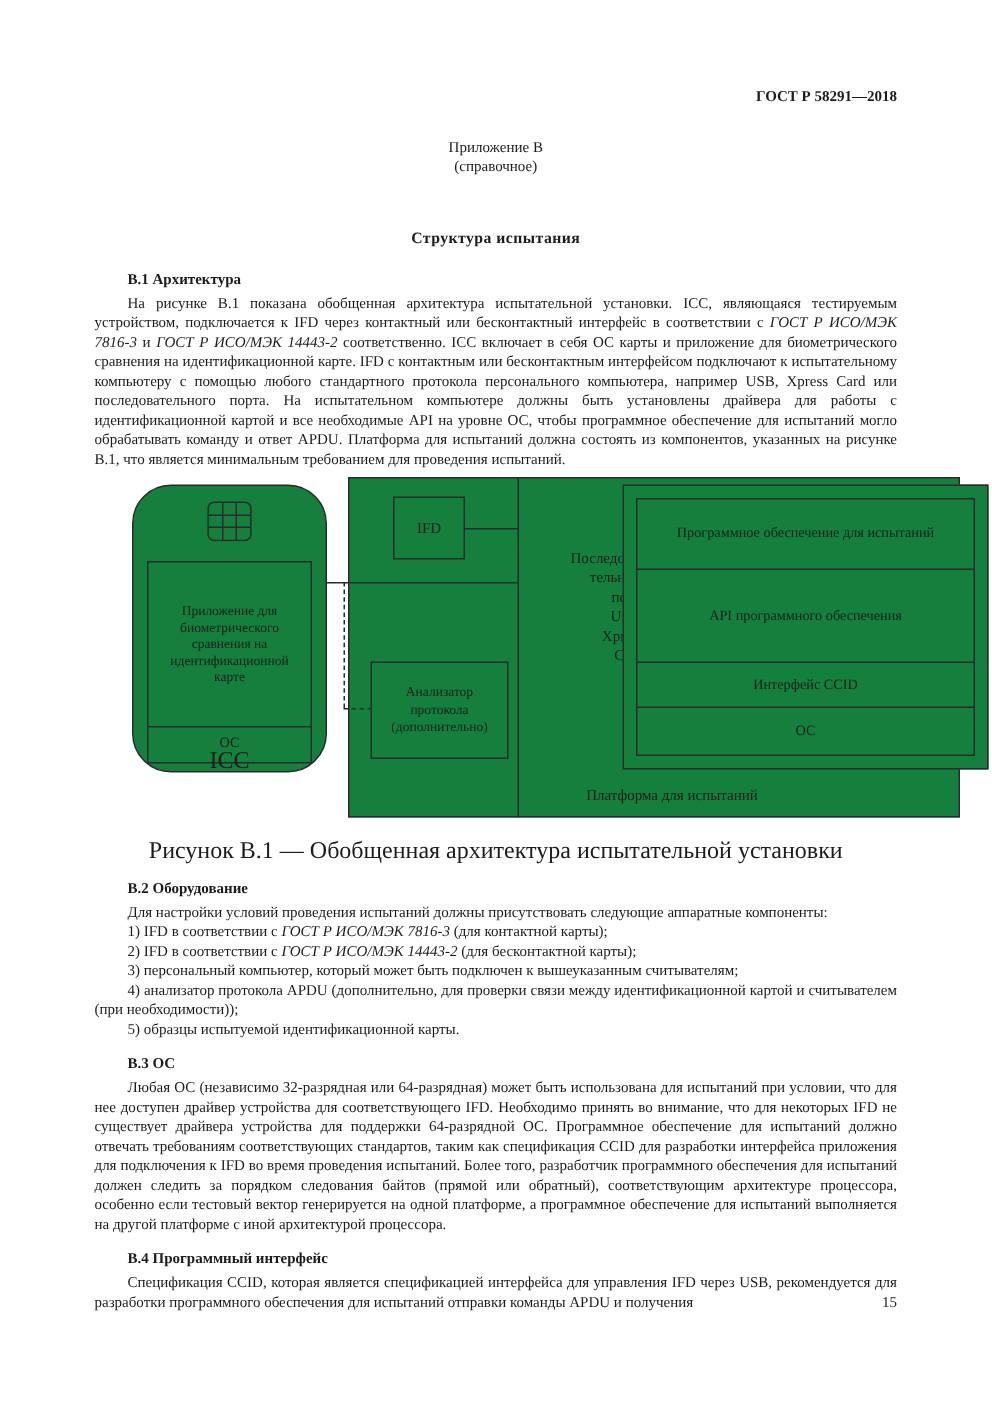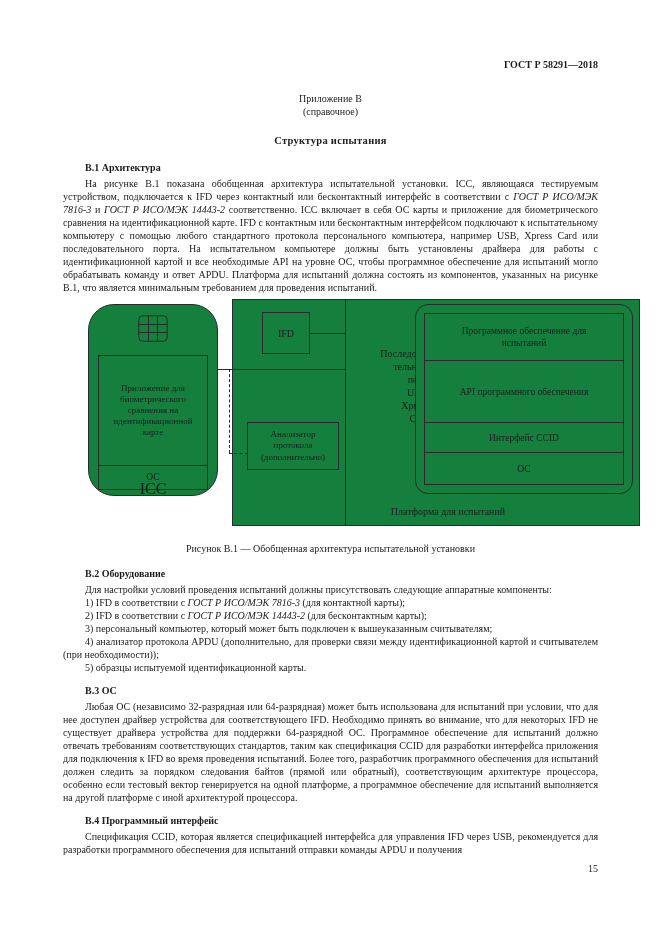--- a/index.html
+++ b/index.html
@@ -4,21 +4,21 @@
 <style>
   * { margin:0; padding:0; box-sizing:border-box; }
   html,body { background:#ffffff; }
   .page {
     position:relative; width:661px; height:935px; background:#fff;
     font-family:Liberation Serif, serif; font-size:10px; line-height:13px;
     color:#1c1c1c; padding:58px 63px 16px 63px; overflow:hidden;
   }
   .hdr { text-align:right; font-weight:700; margin-bottom:21px; }
   .ctr { text-align:center; }
-  .note { margin-bottom:16px; }
+  .note { margin-bottom:35px; }
   .doc-title { font-weight:700; font-size:10.5px; margin-bottom:14px; letter-spacing:.3px; }
   .h { font-weight:700; margin:10px 0 3px; text-indent:22px; }
   .p { text-align:justify; text-indent:22px; }
   .li { text-align:justify; text-indent:22px; }
 
   
   .diagram { position:relative; height:240px; margin-top:3px; }
   .ln, .bx, .lb { position:absolute; }
   .bx { border:1px solid #2a2a2a; background:#15803d; }
   .l-icc  { left:155px; top:72px;  width:128px; border-top:1px solid #2a2a2a; }
@@ -35,31 +35,31 @@
                border:1px solid #2a2a2a; display:flex; flex-direction:column; }
   .icc-app { flex:1; display:flex; align-items:center; justify-content:center;
              text-align:center; font-size:9px; line-height:11px; padding:2px 4px; }
   .icc-os  { height:24px; border-top:1px solid #2a2a2a; display:flex;
              align-items:center; justify-content:center; font-size:9.5px; }
   .icc-cap { left:25px; top:185px; width:130px; text-align:center; font-size:16px; }
   .ifd { left:199px; top:15px; width:48px; height:42px; display:flex;
          align-items:center; justify-content:center; font-size:10px; }
   .port { left:304px; top:50px; width:62px; text-align:right; font-size:10px;
           line-height:13px; white-space:pre-line; }
-  .analyzer { left:184px; top:125px; width:92px; height:48px; display:flex;
+  .analyzer { left:184px; top:125px; width:92px; height:65px; display:flex;
               align-items:center; justify-content:center; text-align:center;
               font-size:9px; line-height:11.5px; white-space:pre-line; }
-  .stack { left:352px; top:7px; width:218px; height:190px; padding:8px;
-           display:flex; flex-direction:column;border-radius:13px; }
+  .stack { left:352px; top:7px; width:244px; height:190px; padding:8px;
+           display:flex; flex-direction:column; }
   .cell { border:1px solid #2a2a2a; display:flex; align-items:center; justify-content:center;
           text-align:center; font-size:9.5px; line-height:12px; padding:2px 14px; }
   .cell:not(:first-child) { border-top:none; }
   .c0 { height:48px; } .c1 { height:62px; } .c2 { height:30px; } .c3 { flex:1; }
   .platform-cap { left:169px; top:208px; width:432px; text-align:center; font-size:10px; }
-  .caption { text-align:center; font-size:10px; margin:5px 0 12px; }
+  .caption { text-align:center; font-size:16px; margin:5px 0 12px; }
 
   .pageno { position:absolute; top:862px; right:63px; font-size:10px; }
 </style>
 </head>
 <body>
 
 <div class="page">
 
   <div class="hdr">ГОСТ Р 58291—2018</div>
 
@@ -117,21 +117,21 @@
 
     <div class="lb platform-cap">Платформа для испытаний</div>
   </div>
 
   <div class="caption">Рисунок В.1 — Обобщенная архитектура испытательной установки</div>
 
   <div class="h">В.2 Оборудование</div>
   <div class="p">Для настройки условий проведения испытаний должны присутствовать следующие аппаратные компоненты:</div>
   <div>
     <div class="li"><span>1) IFD в соответствии с </span><span style="font-style: italic;">ГОСТ Р ИСО/МЭК 7816-3</span><span> (для контактной карты);</span></div>
-    <div class="li"><span>2) IFD в соответствии с </span><span style="font-style: italic;">ГОСТ Р ИСО/МЭК 14443-2</span><span> (для бесконтактным карты);</span></div>
+    <div class="li"><span>2) IFD в соответствии с </span><span style="font-style: italic;">ГОСТ Р ИСО/МЭК 14443-2</span><span> (для бесконтактной карты);</span></div>
     <div class="li"><span>3) персональный компьютер, который может быть подключен к вышеуказанным считывателям;</span></div>
     <div class="li"><span>4) анализатор протокола APDU (дополнительно, для проверки связи между идентификационной картой и считывателем (при необходимости));</span></div>
     <div class="li"><span>5) образцы испытуемой идентификационной карты.</span></div>
   </div>
 
   <div class="h">В.3 ОС</div>
   <p class="p">Любая ОС (независимо 32-разрядная или 64-разрядная) может быть использована для испытаний при условии, что для нее доступен драйвер устройства для соответствующего IFD. Необходимо принять во внимание, что для некоторых IFD не существует драйвера устройства для поддержки 64-разрядной ОС. Программное обеспечение для испытаний должно отвечать требованиям соответствующих стандартов, таким как спецификация CCID для разработки интерфейса приложения для подключения к IFD во время проведения испытаний. Более того, разработчик программного обеспечения для испытаний должен следить за порядком следования байтов (прямой или обратный), соответствующим архитектуре процессора, особенно если тестовый вектор генерируется на одной платформе, а программное обеспечение для испытаний выполняется на другой платформе с иной архитектурой процессора.</p>
 
   <div class="h">В.4 Программный интерфейс</div>
   <p class="p">Спецификация CCID, которая является спецификацией интерфейса для управления IFD через USB, рекомендуется для разработки программного обеспечения для испытаний отправки команды APDU и получения</p>

